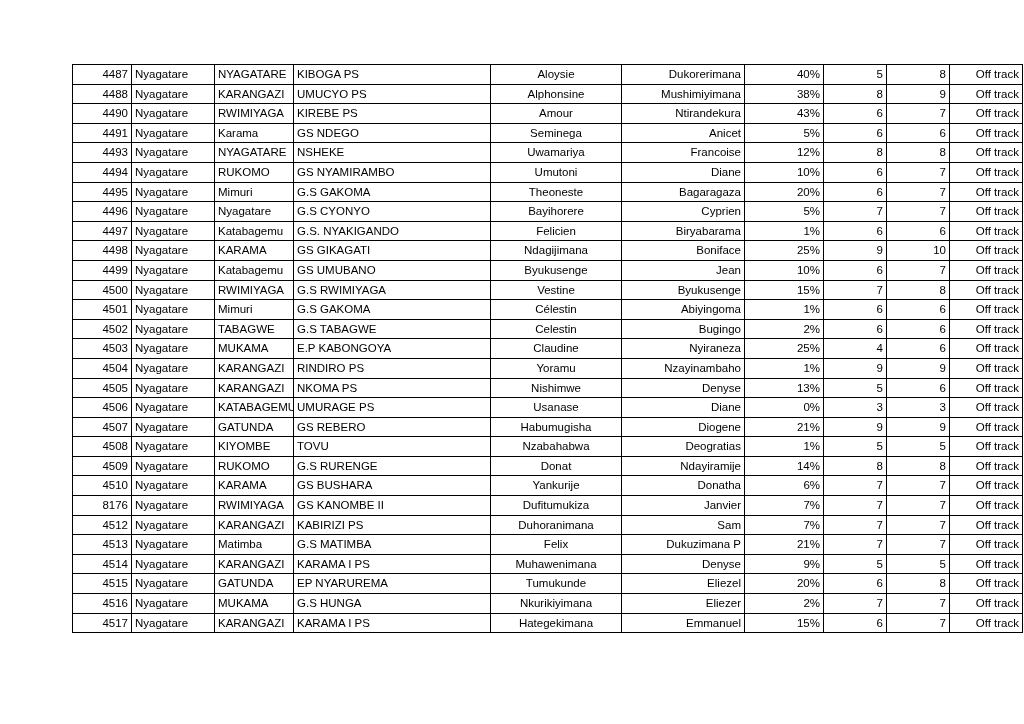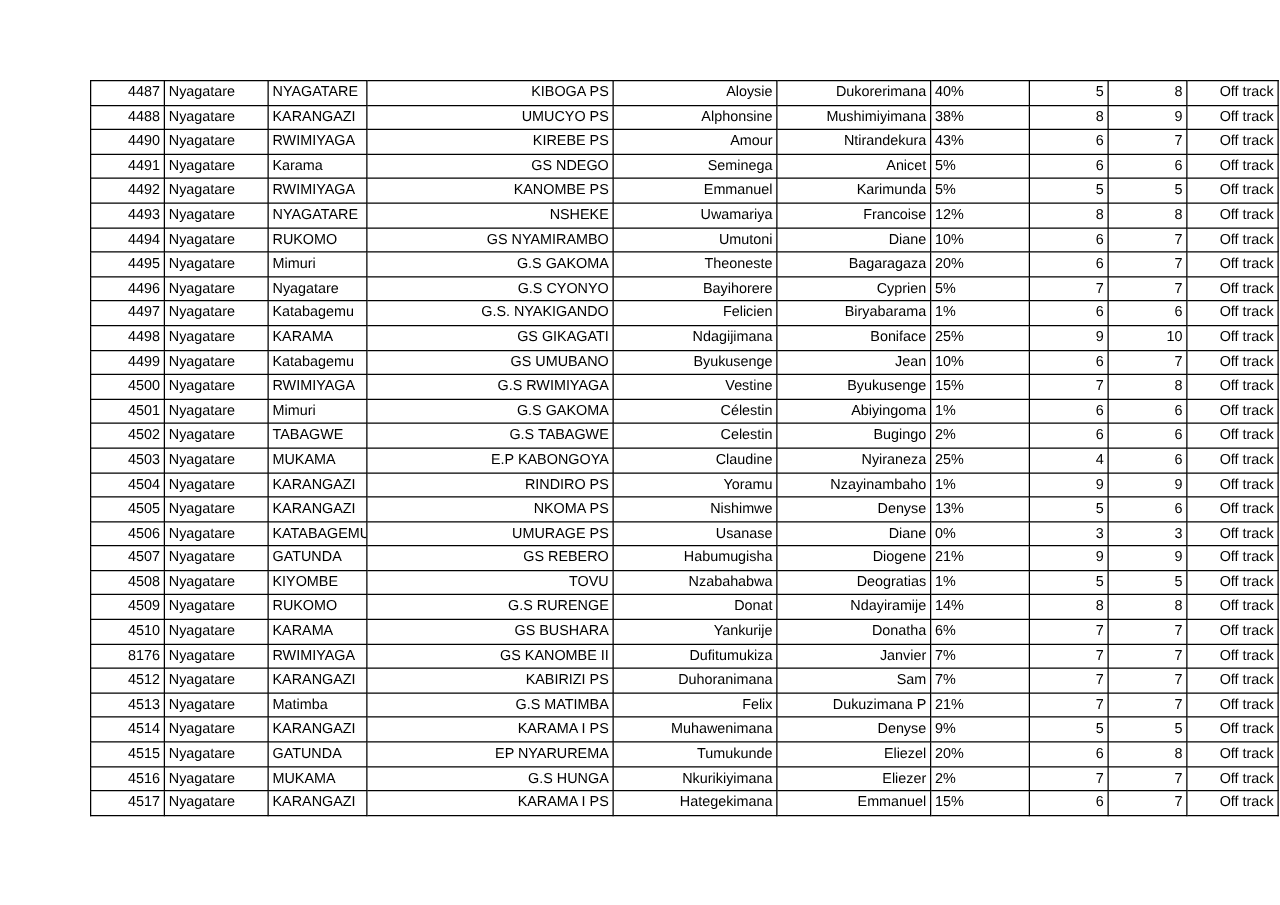--- a/index.html
+++ b/index.html
@@ -41,24 +41,24 @@
     height: 18.6px;
     padding: 0 3px;
     overflow: hidden;
     white-space: nowrap;
     line-height: 18.6px;
     vertical-align: middle;
   }
   .c-id      { width: 52px;  text-align: right; }
   .c-dist    { width: 76px;  text-align: left; }
   .c-sector  { width: 72px;  text-align: left; }
-  .c-school  { width: 190px; text-align: right; }
-  .c-first   { width: 124px; text-align: right; }
+  .c-school  { width: 190px; text-align: left; }
+  .c-first   { width: 124px; text-align: center; }
   .c-last    { width: 116px; text-align: right; }
-  .c-pct     { width: 72px;  }
+  .c-pct     { width: 72px;  text-align: right; }
   .c-n1      { width: 56px;  text-align: right; }
   .c-n2      { width: 56px;  text-align: right; }
   .c-status  { width: 66px;  text-align: right; }
 </style>
 </head>
 <body>
 
 <div class="page">
   <div class="table-wrap">
     <table class="data">
@@ -105,32 +105,20 @@
             <td class="c-sector">Karama</td>
             <td class="c-school">GS NDEGO</td>
             <td class="c-first">Seminega</td>
             <td class="c-last">Anicet</td>
             <td class="c-pct">5%</td>
             <td class="c-n1">6</td>
             <td class="c-n2">6</td>
             <td class="c-status">Off track</td>
           </tr>
           <tr>
-            <td class="c-id">4492</td>
-            <td class="c-dist">Nyagatare</td>
-            <td class="c-sector">RWIMIYAGA</td>
-            <td class="c-school">KANOMBE PS</td>
-            <td class="c-first">Emmanuel</td>
-            <td class="c-last">Karimunda</td>
-            <td class="c-pct">5%</td>
-            <td class="c-n1">5</td>
-            <td class="c-n2">5</td>
-            <td class="c-status">Off track</td>
-          </tr>
-          <tr>
             <td class="c-id">4493</td>
             <td class="c-dist">Nyagatare</td>
             <td class="c-sector">NYAGATARE</td>
             <td class="c-school">NSHEKE</td>
             <td class="c-first">Uwamariya</td>
             <td class="c-last">Francoise</td>
             <td class="c-pct">12%</td>
             <td class="c-n1">8</td>
             <td class="c-n2">8</td>
             <td class="c-status">Off track</td>

